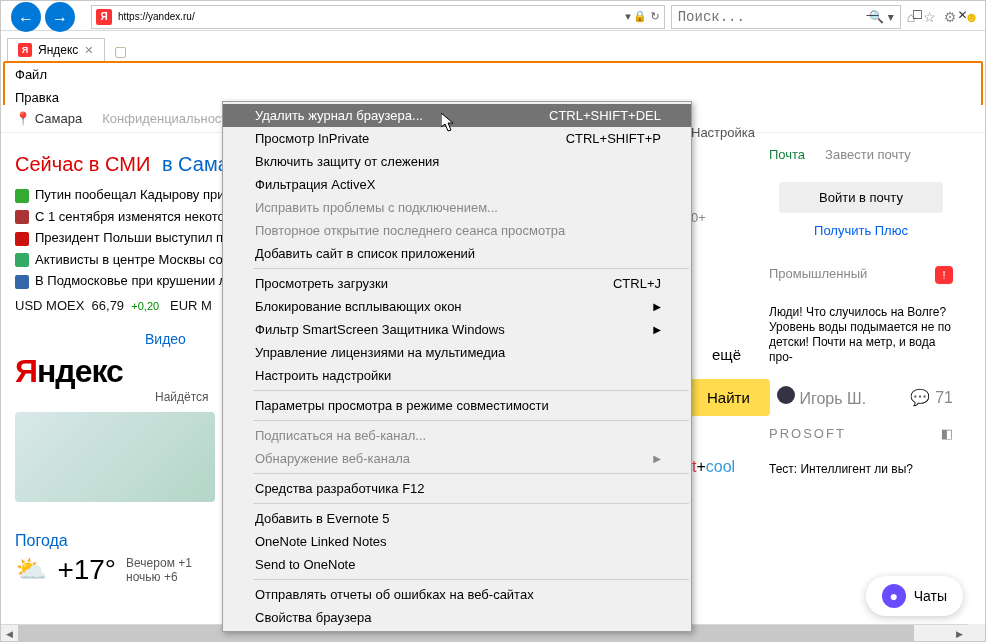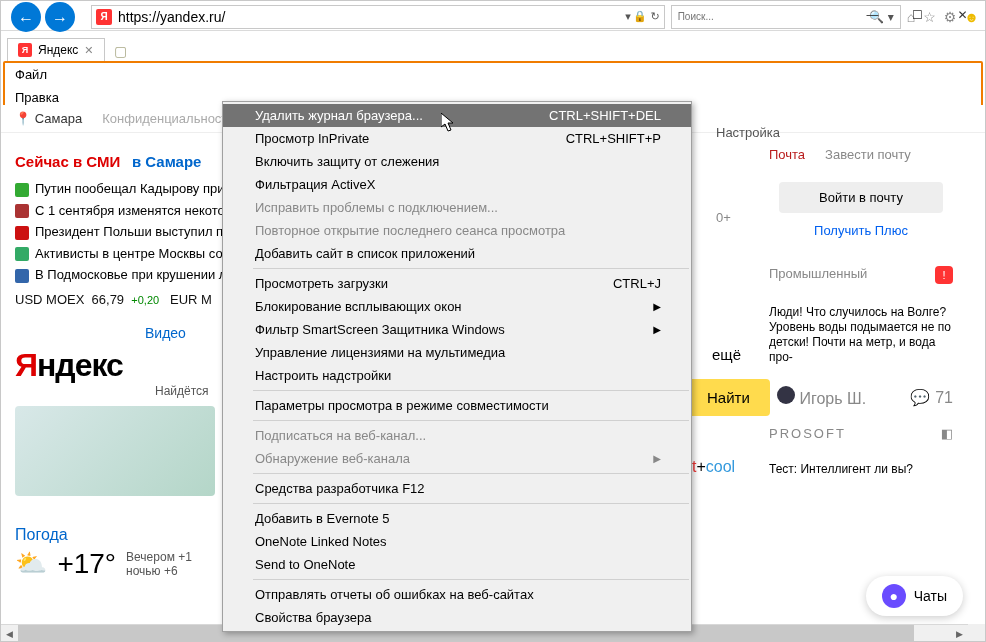--- a/index.html
+++ b/index.html
@@ -4,24 +4,24 @@
 <style>
 * { margin:0; padding:0; box-sizing:border-box; font-family:"Segoe UI",Tahoma,sans-serif; }
 body { width:986px; height:642px; background:#fff; overflow:hidden; position:relative; border:1px solid #c8c8c8; }
 
 
 .titlebar { height:30px; background:#fff; display:flex; align-items:center; border-bottom:1px solid #dadada; }
 .nav-btns { display:flex; gap:4px; padding:0 10px; }
 .nav-btn { width:30px; height:30px; border-radius:50%; background:#0078d7; color:#fff; display:flex; align-items:center; justify-content:center; font-size:16px; cursor:pointer; }
 .addr-wrap { flex:1; display:flex; align-items:center; border:1px solid #c8c8c8; height:24px; margin:0 6px; padding:0 4px; font-size:12px; }
 .addr-wrap .y-icon { width:16px; height:16px; background:#f33; border-radius:2px; margin-right:6px; display:flex; align-items:center; justify-content:center; color:#fff; font-size:10px; font-weight:bold; }
-.addr-wrap input { border:none; flex:1; outline:none; font-size:14px; }
+.addr-wrap input { border:none; flex:1; outline:none; font-size:10px; }
 .addr-icons { display:flex; gap:6px; font-size:11px; color:#555; align-items:center; }
 .search-box { width:230px; border:1px solid #c8c8c8; height:24px; display:flex; align-items:center; padding:0 6px; font-size:12px; margin-right:6px; }
-.search-box input { border:none; flex:1; outline:none; font-size:10px; color:#888; }
+.search-box input { border:none; flex:1; outline:none; font-size:14px; color:#888;font-family:Liberation Mono, monospace; }
 .title-icons { display:flex; gap:8px; padding-right:6px; color:#888; font-size:14px; align-items:center; }
 .win-controls { position:absolute; top:0; right:0; display:flex; }
 .win-btn { width:45px; height:28px; display:flex; align-items:center; justify-content:center; font-size:12px; color:#333; cursor:pointer; }
 
 
 .tabstrip { height:30px; display:flex; align-items:flex-end; padding-left:6px; background:#fff; }
 .tab { display:flex; align-items:center; gap:6px; padding:4px 10px; border:1px solid #c8c8c8; border-bottom:none; font-size:12px; background:#fff; }
 .tab .y-icon { width:14px; height:14px; background:#f33; border-radius:2px; display:flex; align-items:center; justify-content:center; color:#fff; font-size:9px; font-weight:bold; }
 .tab-close { color:#888; font-size:11px; cursor:pointer; }
 .newtab { width:20px; height:20px; margin-left:6px; display:flex; align-items:center; justify-content:center; color:#aa8; font-size:14px; cursor:pointer; }
@@ -39,21 +39,21 @@
 .dd-item.disabled { color:#888; }
 .dd-item .arrow { font-size:10px; }
 .dd-sep { height:1px; background:#d0d0d0; margin:3px 2px 3px 30px; }
 
 
 .page { position:absolute; top:104px; left:0; right:0; bottom:18px; overflow:hidden; background:#fff; font-size:13px; }
 .topline { display:flex; gap:20px; padding:6px 14px; align-items:center; color:#555; font-size:13px; border-bottom:1px solid #eee; }
 .content-row { display:flex; }
 .leftcol { width:760px; padding:10px 14px; }
 .smi-header { margin:10px 0 8px; }
-.smi-header a { font-size:15px; font-weight:bold; text-decoration:none; }
+.smi-header a { font-size:20px; font-weight:normal; text-decoration:none; }
 .smi-header .s1 { color:#d00; }
 .smi-header .s2 { color:#06c; margin-left:8px; }
 .news-list { list-style:none; }
 .news-list li { padding:3px 0; font-size:13px; white-space:nowrap; overflow:hidden; text-overflow:clip; }
 .news-list .ico { display:inline-block; width:14px; height:14px; border-radius:2px; margin-right:6px; vertical-align:middle; }
 .rates { margin-top:6px; font-size:13px; color:#111; }
 .rates .plus { color:#080; font-size:11px; }
 .searchblock { margin-top:18px; }
 .video-link { color:#06c; margin-left:130px; font-size:14px;text-align:right; }
 .logo { font-size:32px; font-weight:bold; letter-spacing:-1px; margin-top:6px; }
@@ -61,33 +61,33 @@
 .findline { font-size:12px; color:#555; margin-left:140px; }
 .adimg { width:200px; height:90px; background:linear-gradient(135deg,#d8e8e8,#b4d6c8); margin-top:8px; border-radius:4px; }
 .weather { margin-top:30px; }
 .weather h3 { color:#06c; font-size:16px; font-weight:normal; }
 .wrow { display:flex; align-items:center; gap:10px; margin-top:4px; }
 .temp { font-size:28px; font-weight:200; }
 .wdesc { font-size:12px; color:#555; line-height:14px; }
 
 .rightcol { width:200px; padding:14px 8px; }
 .rnav { display:flex; gap:20px; font-size:13px; margin-bottom:10px; }
-.rnav span:first-child { color:#b91c1c; } .rnav span:last-child { color:#888; }
+.rnav span:first-child { color:#15803d; } .rnav span:last-child { color:#888; }
 .mailbox { background:#fff; padding:10px; border-radius:6px; }
 .mail-btn { background:#eee; border:none; padding:8px 20px; border-radius:4px; font-size:13px; cursor:pointer; width:100%; }
 .plus-link { color:#0060f0; font-size:13px; display:block; text-align:center; margin-top:10px; }
 .card { margin-top:18px; font-size:12px; }
 .card-hdr { color:#888; font-size:13px; display:flex; justify-content:space-between;text-align:center; }
 .card-hdr .badge { width:18px; height:18px; background:#f33; border-radius:4px; color:#fff; font-size:11px; display:flex; align-items:center; justify-content:center; }
 .card-txt { margin:21px 0; line-height:15px; }
 .card-ftr { display:flex; justify-content:space-between; align-items:center; color:#888; font-size:16px;padding-left:8px; }
 .card-ftr .ava { width:18px; height:18px; border-radius:50%; background:#334; display:inline-block; }
 
 .right-frags { position:absolute; left:690px; top:124px; font-size:13px; color:#333; }
-.right-frags div { margin-bottom:70px;margin-left:25px; }
+.right-frags div { margin-bottom:70px; }
 .findbtn { position:absolute; left:686px; top:378px; background:#ffdb4d; padding:10px 20px; font-size:15px; border-radius:0 4px 4px 0; }
 .eshche { position:absolute; left:711px; top:345px; color:#000000; font-size:15px; }
 .hotcool { position:absolute; left:691px; top:457px; font-size:16px; } .hotcool .h{color:#e33}.hotcool .c{color:#39d}
 
 .chatbtn { position:absolute; right:22px; bottom:25px; background:#fff; border-radius:20px; padding:8px 16px; box-shadow:0 2px 8px rgba(0,0,0,.2); display:flex; align-items:center; gap:8px; font-size:14px; }
 .chatbtn .cico { width:24px; height:24px; border-radius:50%; background:#6a4cff; display:flex; align-items:center; justify-content:center; color:#fff; }
 
 .scrollbar-h { position:absolute; bottom:0; left:0; right:17px; height:17px; background:#f0f0f0; border-top:1px solid #d8d8d8; display:flex; }
 .sb-btn { width:17px; height:17px; display:flex; align-items:center; justify-content:center; color:#666; font-size:9px; background:#f0f0f0; }
 .sb-track { flex:1; position:relative; }

